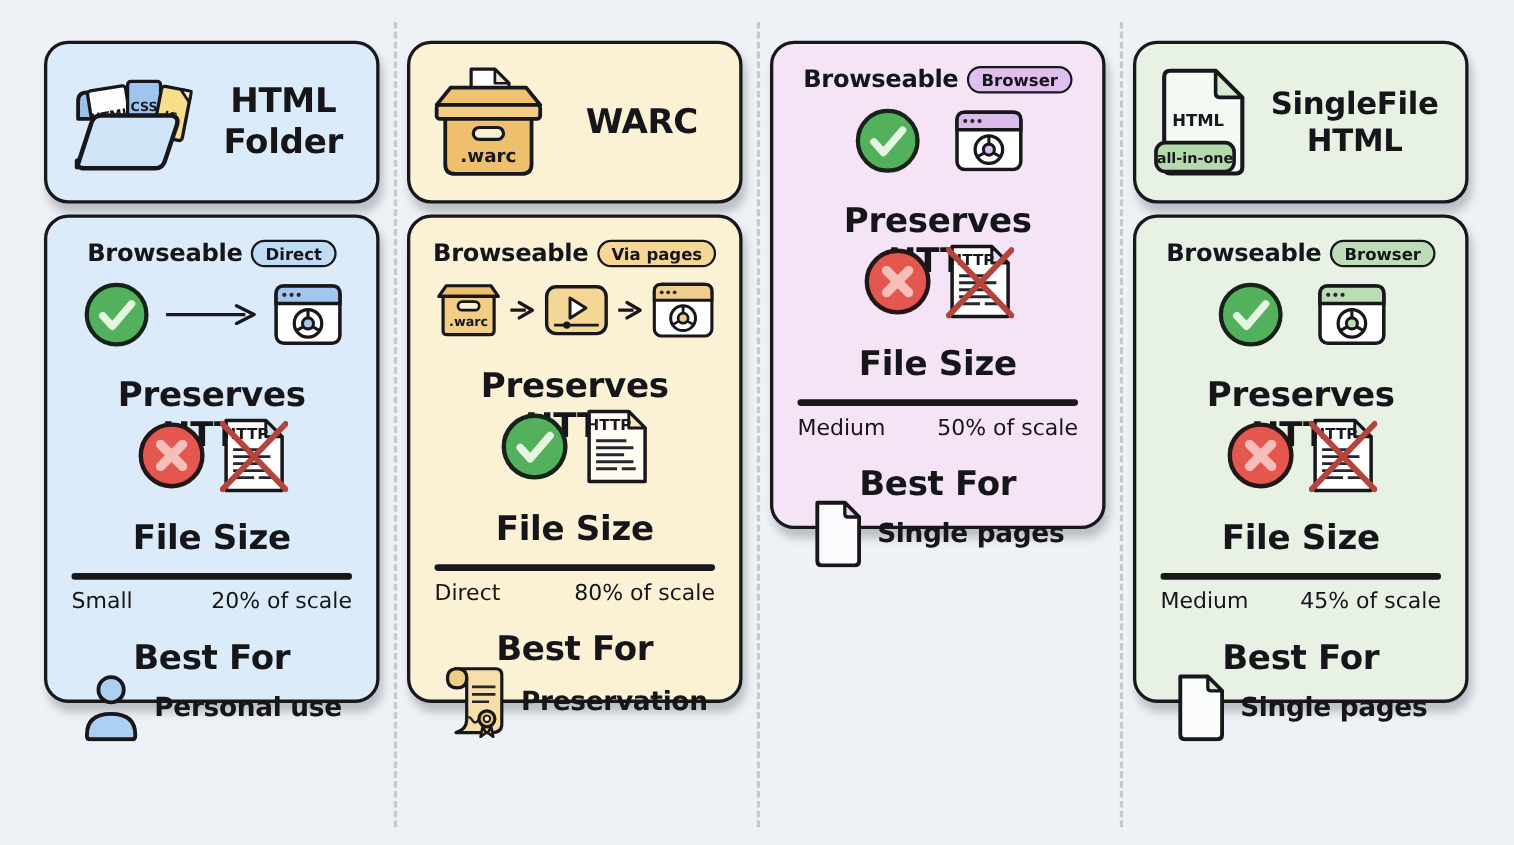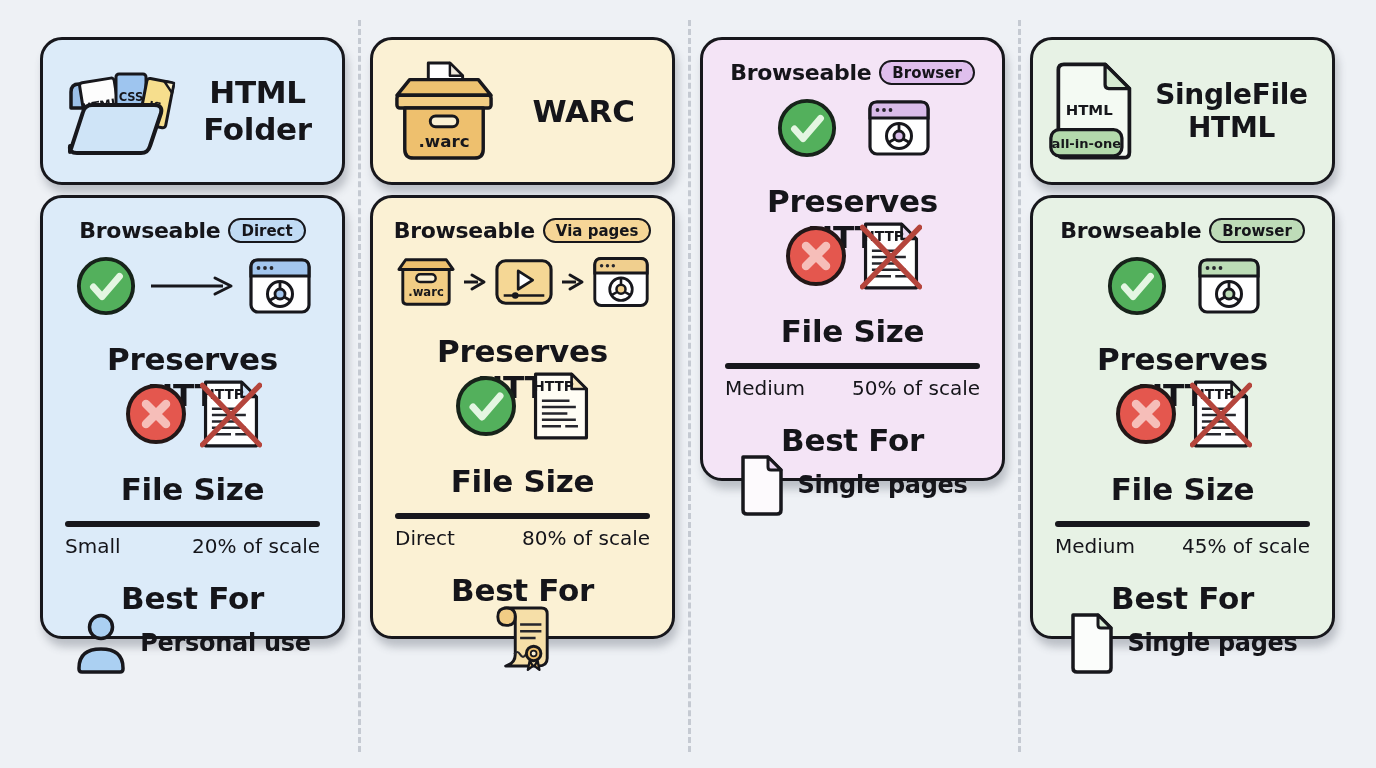--- a/index.html
+++ b/index.html
@@ -283,20 +283,21 @@
           <svg class="icon" width="60" height="68" viewBox="0 0 62 70">
             <path d="M14 5 h36 q6 0 6 6 v46 q0 8-9 8 H13 q10-3 10-12 V14 q0-9-11-9 z" fill="#f6dfa8" stroke="#17171c" stroke-width="3" stroke-linejoin="round"></path>
             <path d="M14 5 q-9 0-9 9 t9 9 q9 0 9-9 t-9-9 z" fill="#f2cd85" stroke="#17171c" stroke-width="3"></path>
             <path d="M28 22 h22 M28 29 h22 M28 36 h16" stroke="#26262c" stroke-width="2.5"></path>
             <path d="M22 53 q3-5 6 0 t6 0" fill="none" stroke="#26262c" stroke-width="2.2"></path>
             <circle cx="42" cy="52" r="7.5" fill="#eec06e" stroke="#17171c" stroke-width="3"></circle>
             <circle cx="42" cy="52" r="3" fill="#fbf1d4" stroke="#17171c" stroke-width="1.8"></circle>
             <path d="M38 59 l-2 10 5-4 z M46 59 l2 10 -5-4 z" fill="#eec06e" stroke="#17171c" stroke-width="2.4" stroke-linejoin="round"></path>
           </svg>
         </span>
+        <span class="best-value">Preservation</span>
       </div>
     </div>
   </div>
 
   <div class="divider"></div>
 
   <div class="column theme-purple">
 
     <div class="card body-card">
       <div class="row1">

